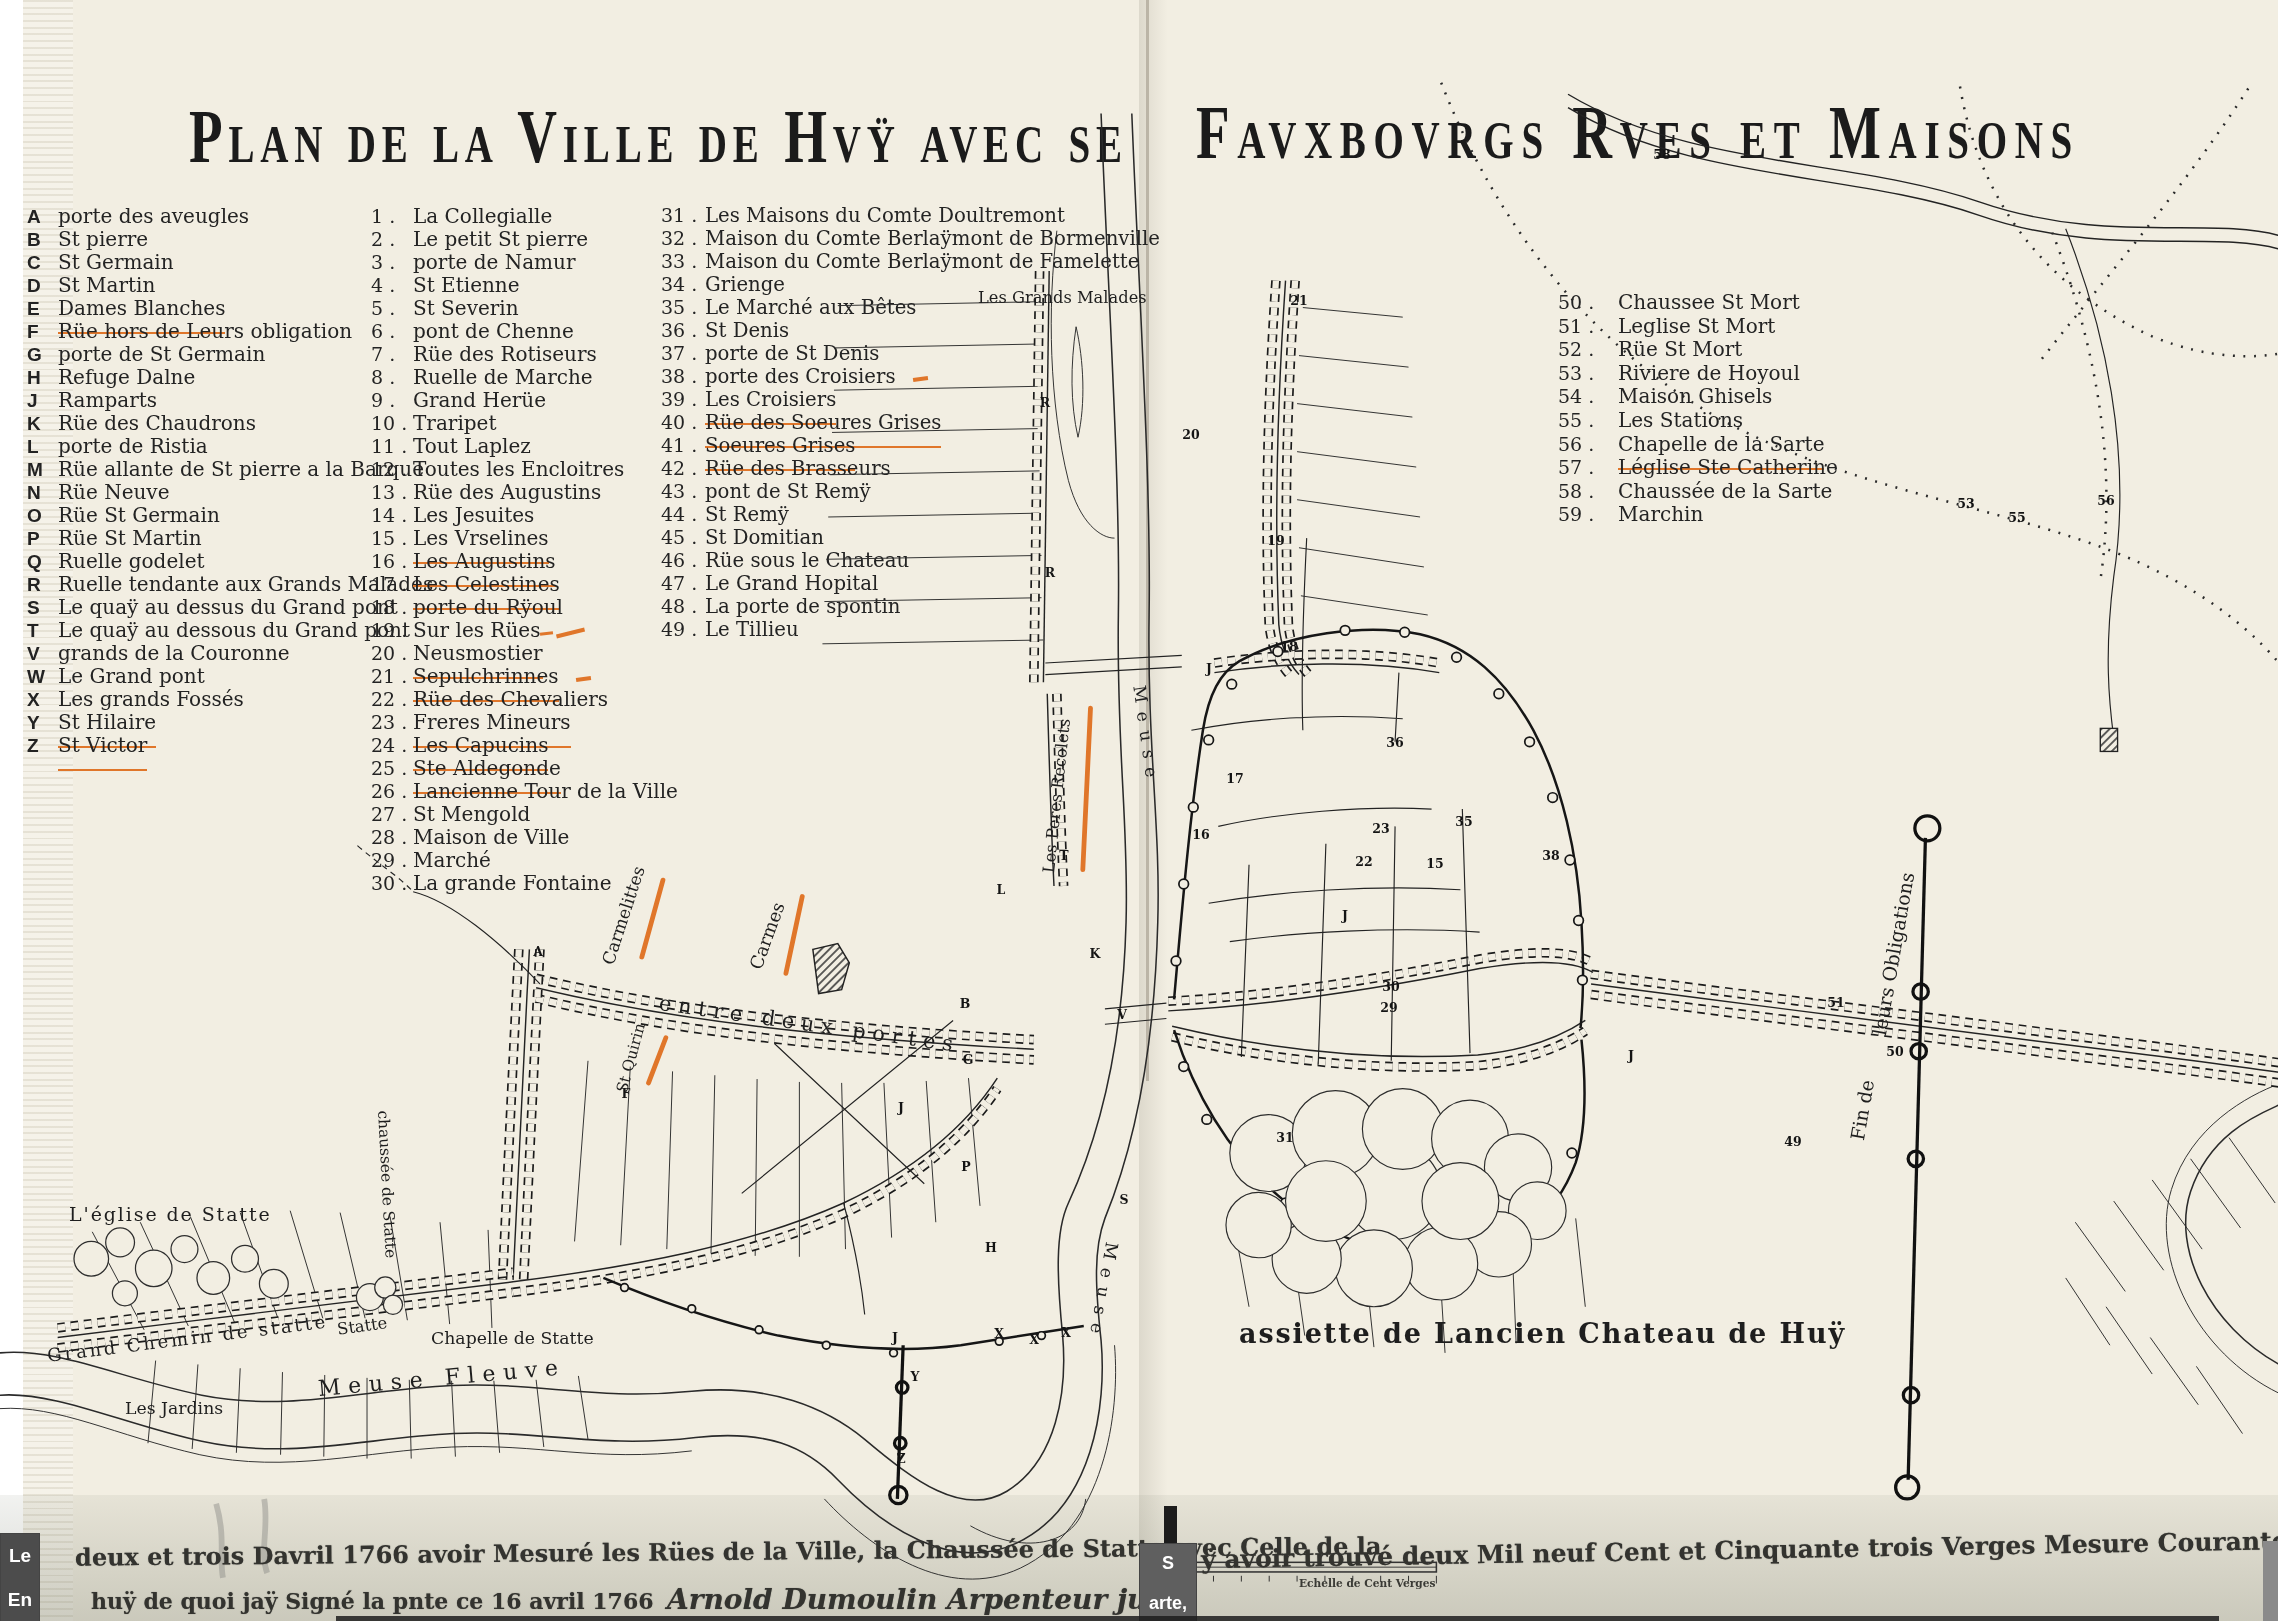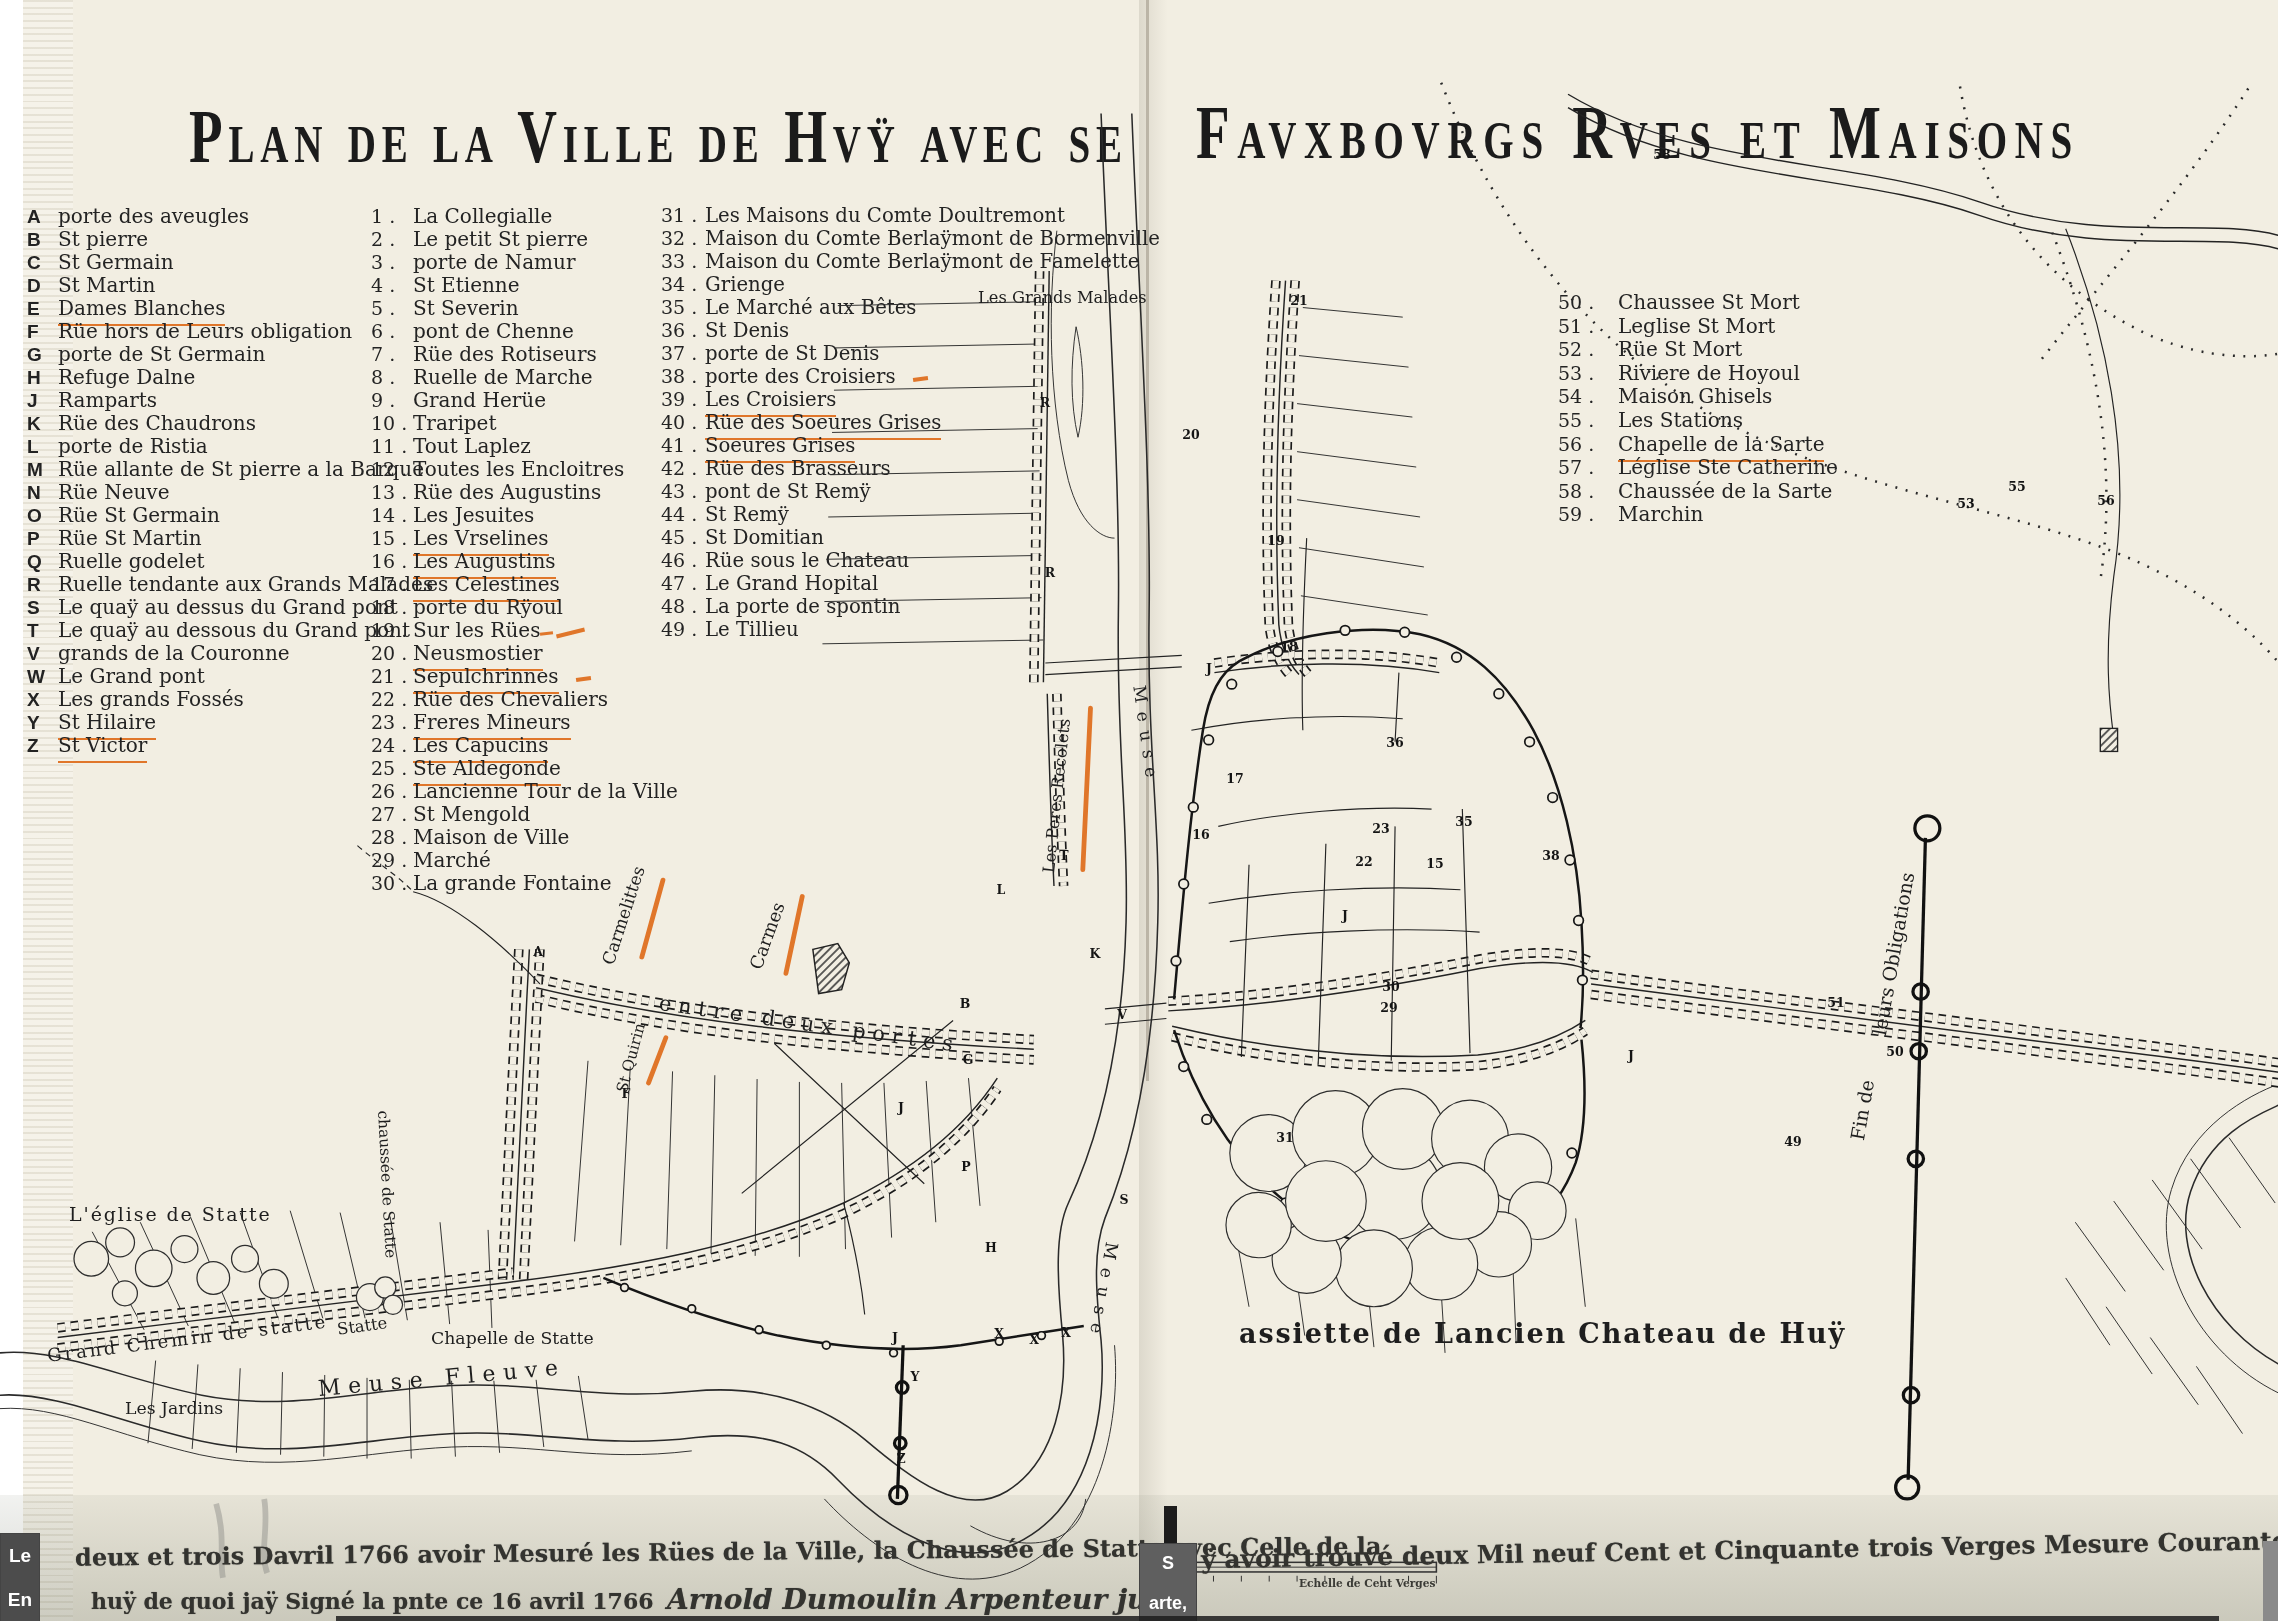--- a/index.html
+++ b/index.html
@@ -28,21 +28,21 @@
     font-variant:small-caps;font-size:55px;letter-spacing:5.8px;
     transform:scaleY(1.38);transform-origin:0 0;color:#1b1b1b;}
   .title .t-left{position:absolute;left:189px;top:0;}
   .title .t-right{position:absolute;left:1196px;top:-2.9px;letter-spacing:7.7px;}
 
   
   .legend{position:absolute;}
   .lrow{display:flex;align-items:baseline;white-space:nowrap;}
   .lrow .key{flex:0 0 auto;text-align:left;}
   .lrow .lbl{flex:0 0 auto;}
-  .lrow .u{border-bottom:2.9px solid var(--hl);padding-bottom:4px;}
+  .lrow .u{border-bottom:2.9px solid var(--hl);padding-bottom:12px;}
   .mk{display:inline-block;position:relative;}
   .mk-check{width:33px;height:13.4px;margin-left:15.4px;}
   .mk-check::before{content:"";position:absolute;left:0;top:7.7px;width:29px;height:3.8px;background:var(--hl);transform:rotate(-14deg);}
   .mk-check::after{content:"";position:absolute;left:-15.4px;top:8.6px;width:12.5px;height:2.9px;background:var(--hl);transform:rotate(-6deg);}
   .mk-dash{width:17.3px;height:7.7px;margin-left:17.3px;}
   .mk-dash::before{content:"";position:absolute;left:0;top:1.9px;width:15.4px;height:3.8px;background:var(--hl);transform:rotate(-8deg);}
 
   #legend-letters{left:27px;top:204px;font-size:20px;}
   #legend-letters .lrow{height:23px;}
   #legend-letters .key{width:31px;font-family:"Liberation Sans",sans-serif;font-weight:bold;font-size:19px;}
@@ -813,21 +813,21 @@
     <span class="marker" style="left: 1435px; top: 863px;">15</span>
     <span class="marker" style="left: 1364px; top: 861px;">22</span>
     <span class="marker" style="left: 1551px; top: 855px;">38</span>
     <span class="marker" style="left: 1391px; top: 986px;">30</span>
     <span class="marker" style="left: 1389px; top: 1007px;">29</span>
     <span class="marker" style="left: 1285px; top: 1137px;">31</span>
     <span class="marker" style="left: 1793px; top: 1141px;">49</span>
     <span class="marker" style="left: 1895px; top: 1051px;">50</span>
     <span class="marker" style="left: 1836px; top: 1002px;">51</span>
     <span class="marker" style="left: 1966px; top: 503px;">53</span>
-    <span class="marker" style="left: 2017px; top: 486px; text-align: right;">55</span>
+    <span class="marker" style="left: 2017px; top: 517px; text-align: right;">55</span>
     <span class="marker" style="left: 2106px; top: 500px;">56</span>
     <span class="marker" style="left: 1662px; top: 154px;">58</span>
     <span class="marker" style="left: 538px; top: 951px;">A</span>
     <span class="marker" style="left: 626px; top: 1093px;">F</span>
     <span class="marker" style="left: 968px; top: 1059px;">G</span>
     <span class="marker" style="left: 965px; top: 1003px;">B</span>
     <span class="marker" style="left: 1095px; top: 953px;">K</span>
     <span class="marker" style="left: 1001px; top: 889px;">L</span>
     <span class="marker" style="left: 1122px; top: 1014px;">V</span>
     <span class="marker" style="left: 966px; top: 1166px;">P</span>

